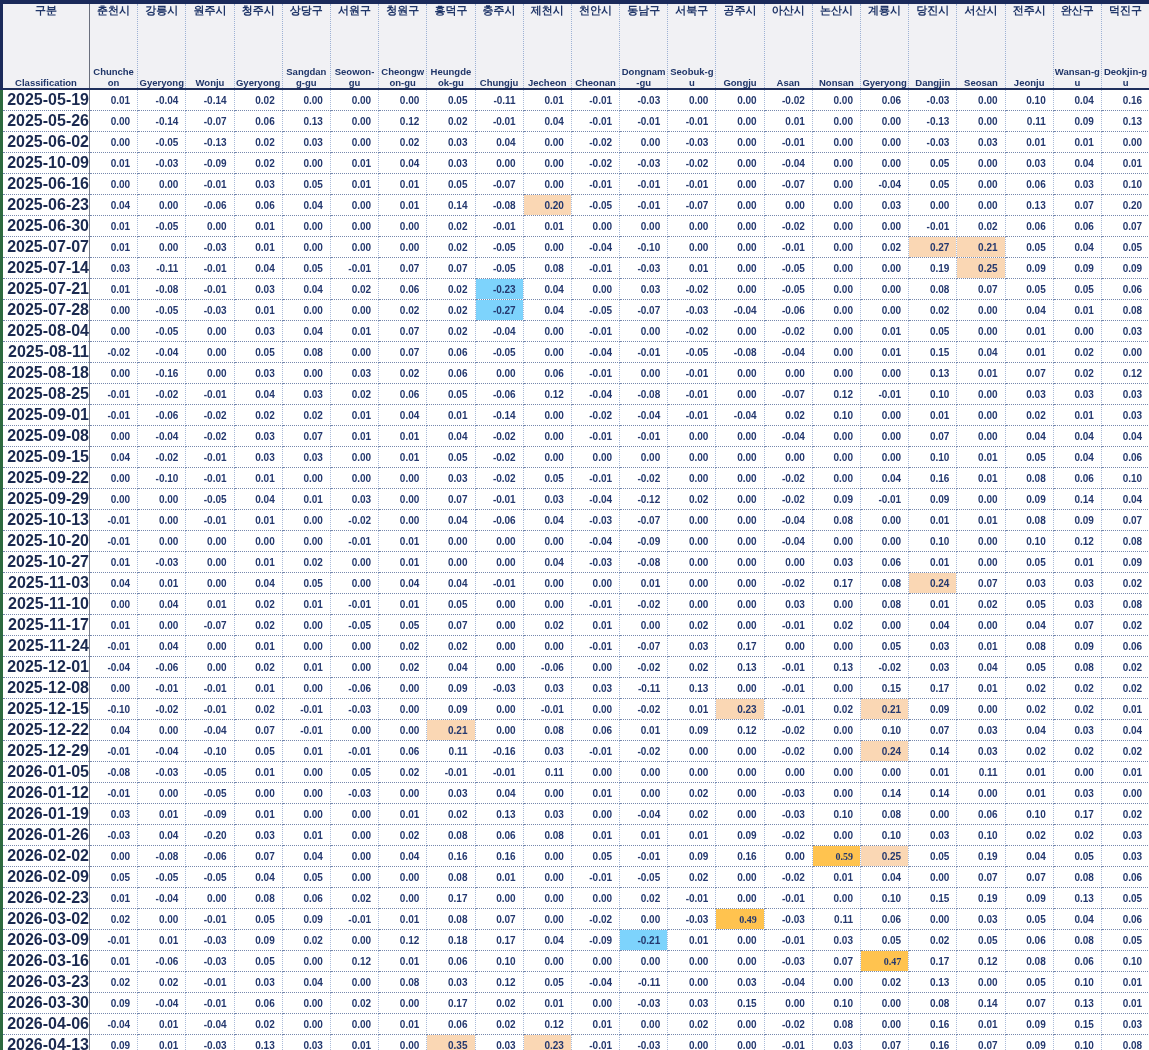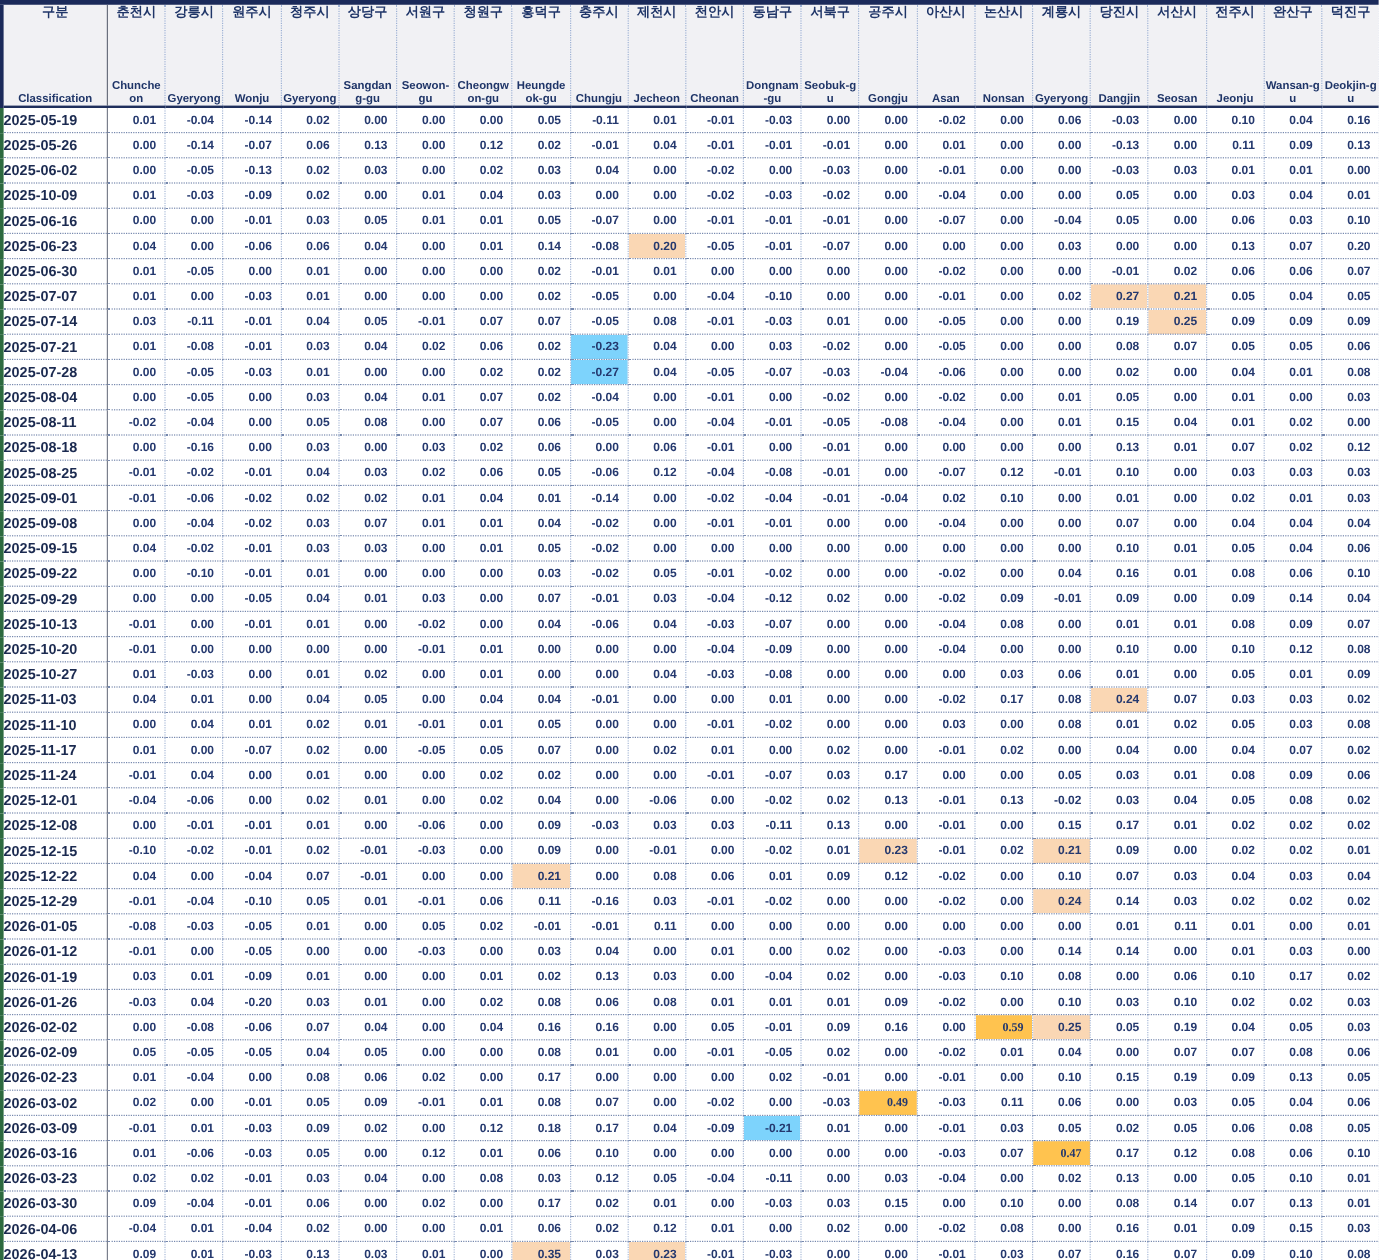--- a/index.html
+++ b/index.html
@@ -22,21 +22,21 @@
   .th-inner{display:flex;flex-direction:column;justify-content:space-between;height:84px;}
   .ko{font-size:11px;line-height:12px;letter-spacing:0;}
   .en{font-size:9.5px;line-height:10.5px;word-break:break-all;padding:0 1px;}
   tbody td{
     height:20px;padding:0 7px 0 0;text-align:right;vertical-align:middle;
     font-size:10px;font-weight:bold;color:#24386e;
     border-right:1px dotted #a9bad8;border-bottom:1px dotted #7688ad;
     overflow:hidden;white-space:nowrap;
   }
   tbody td.date{
-    text-align:left;padding:0;color:#1b2a50;font-size:12px;
+    text-align:right;padding:0;color:#1b2a50;font-size:16px;
     border-right:1px solid #7a7f8c;border-left:3px solid #2d6a3f;
   }
   td.hl-peach{background:#FAD7B4;}
   td.hl-amber{background:#FFC34F;font-family:Liberation Serif, serif;}
   td.hl-blue{background:#7dd3fc;}
 </style>
 </head>
 <body>
 
 <div class="screen">

